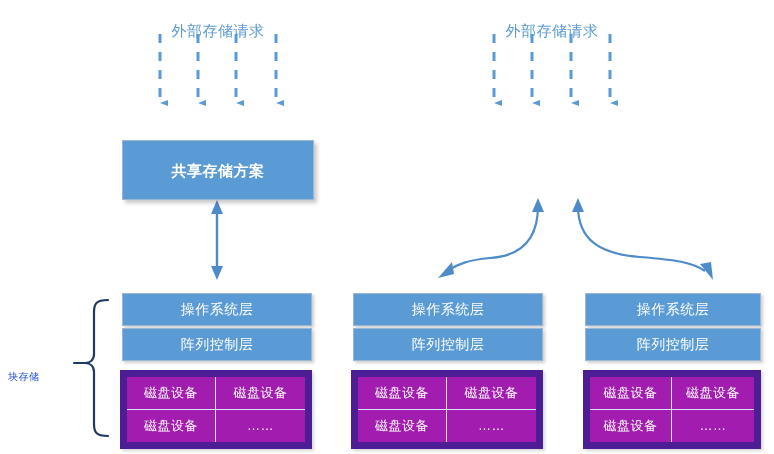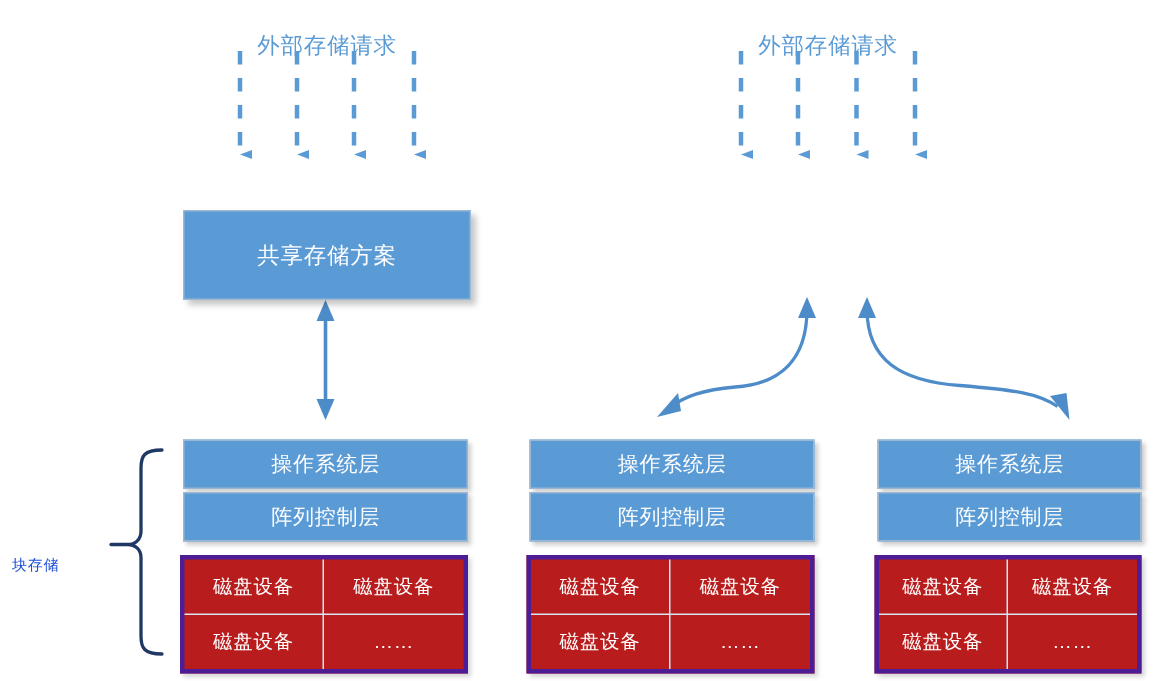--- a/index.html
+++ b/index.html
@@ -38,42 +38,42 @@
     box-shadow: 3px 3px 4px rgba(0,0,0,0.22);
     color: #ffffff;
     display: flex;
     flex-direction: column;
     align-items: center;
     justify-content: center;
     font-size: 15px;
     line-height: 21px;
     letter-spacing: .5px;
   }
-  .solution-box .line { white-space: nowrap; }
+  .solution-box .line { white-space: nowrap; font-weight: bold; }
 
   
   .stack { position: absolute; }
   .layer-row {
     position: absolute;
     background: #5B9BD5;
     border: 1px solid #9BB7D4;
     box-shadow: 2px 2px 3px rgba(0,0,0,0.20);
     color: #ffffff;
     display: flex;
     align-items: center;
     justify-content: center;
     font-size: 14px;
     letter-spacing: .5px;
     white-space: nowrap;
     box-sizing: border-box;
   }
   .disk-table {
     position: absolute;
-    background: #b91c1c;
-    border: 3px solid #4c1d95;
+    background: #a21caf;
+    border: 7px solid #4c1d95;
     box-shadow: 2px 2px 3px rgba(0,0,0,0.16);
     box-sizing: border-box;
     display: grid;
     grid-template-columns: 1fr 1fr;
     grid-template-rows: 1fr 1fr;
   }
   .disk-cell {
     display: flex;
     align-items: center;
     justify-content: center;

